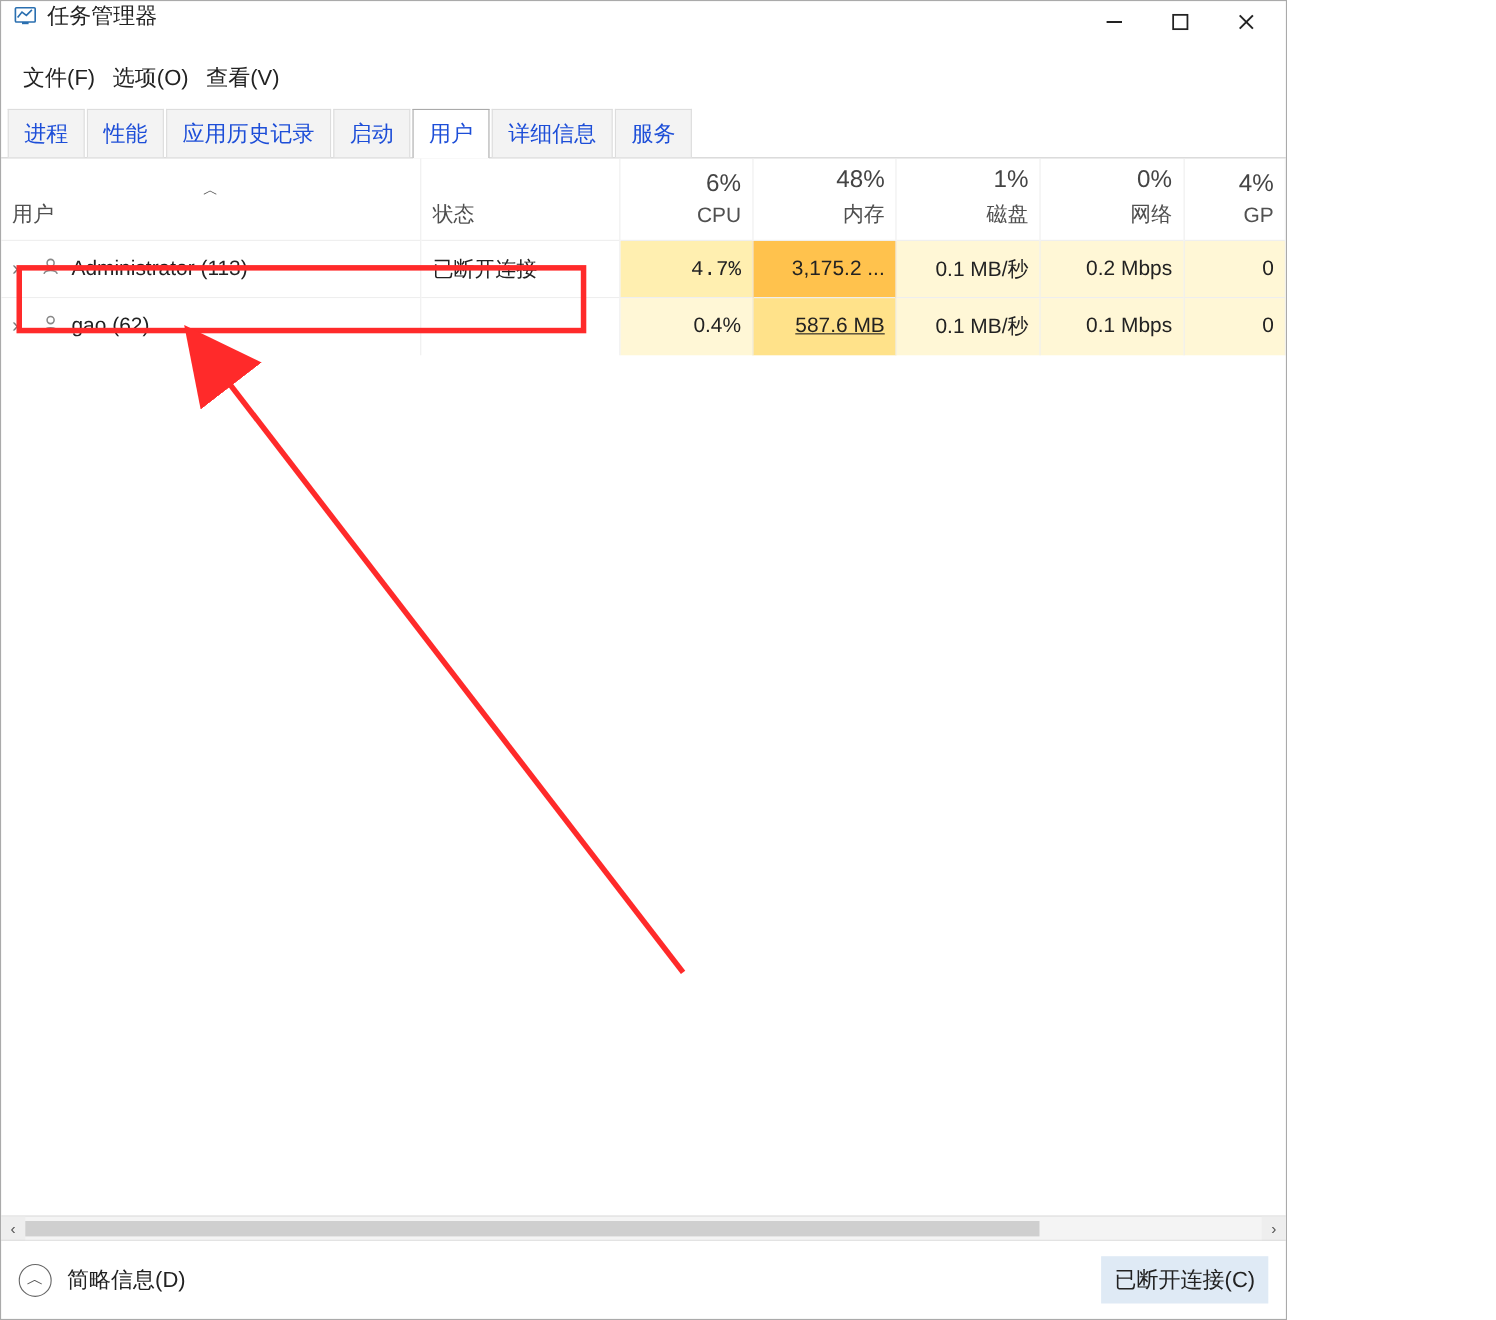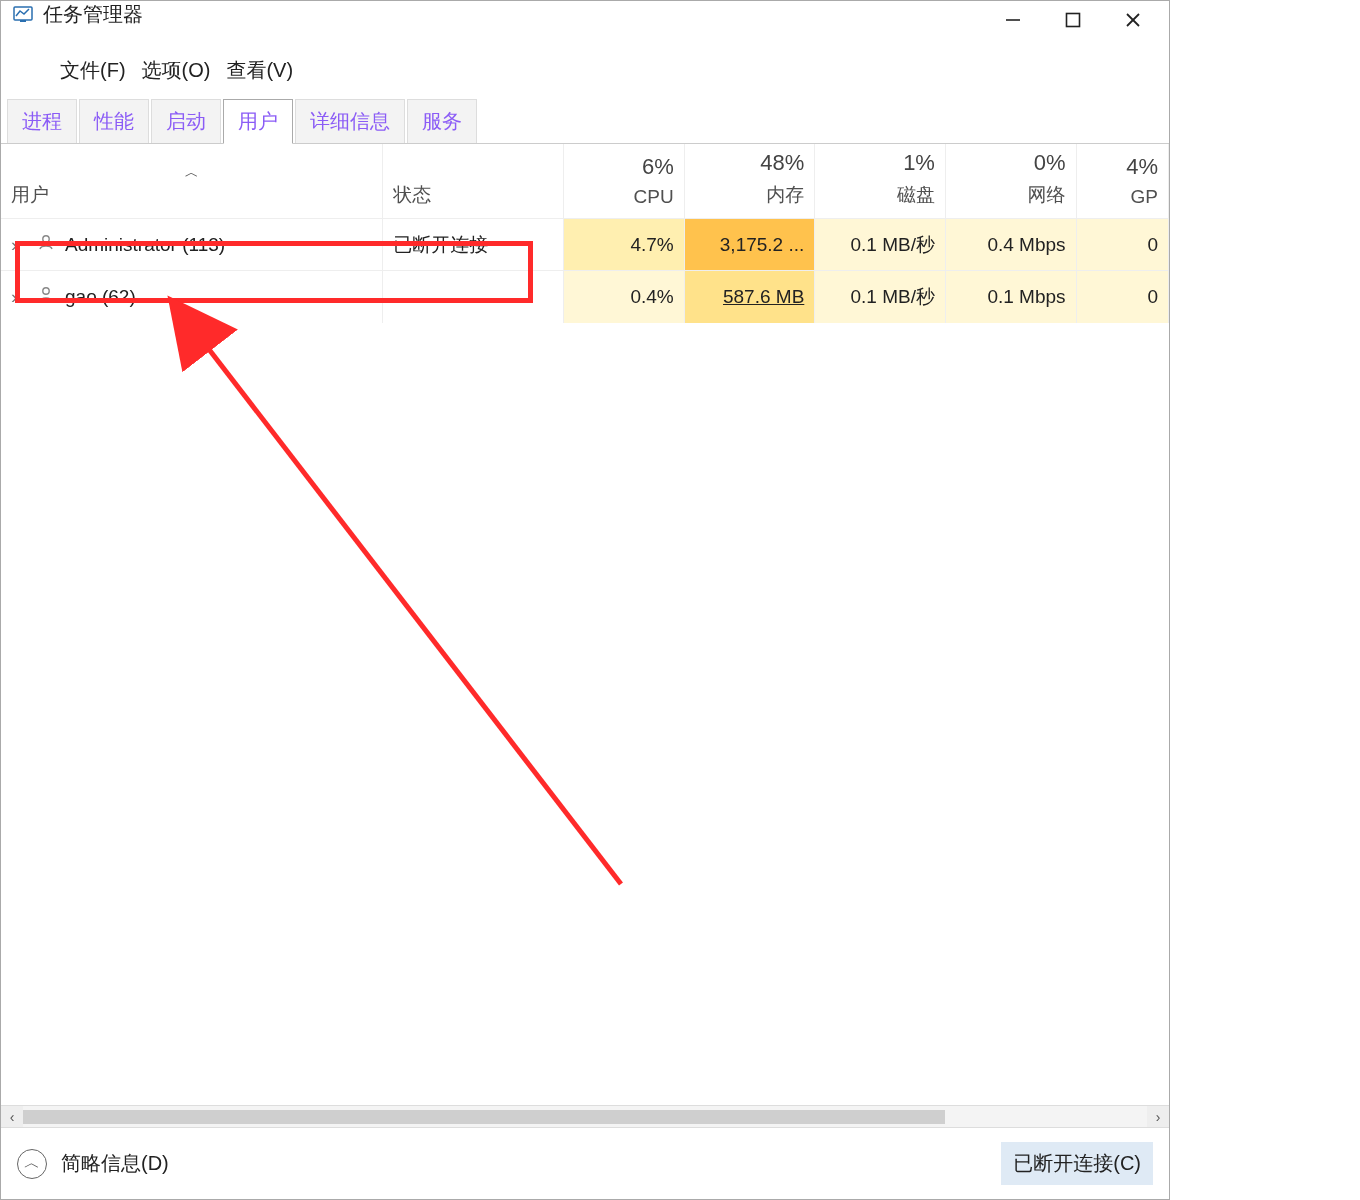--- a/index.html
+++ b/index.html
@@ -18,28 +18,28 @@
   .titlebar {
     display: flex; align-items: flex-start; height: 48px; padding: 0 6px 0 10px;
   }
   .titlebar .appicon { width: 24px; height: 24px; margin-right: 8px; display:flex; align-items:center; justify-content:center; }
   .titlebar .title { flex: 0 0 auto; font-size: 20px; }
   .titlebar .spacer { flex: 1; }
   .winbtn { width: 60px; height: 38px; display:flex; align-items:center; justify-content:center; font-size:20px; }
   .winbtn svg { display:block; }
 
   
-  .menubar { display:flex; gap: 4px; padding: 4px 14px 10px 14px; font-size:20px;margin-left:39px; }
+  .menubar { display:flex; gap: 4px; padding: 4px 14px 10px 14px; font-size:20px; }
   .menubar .menuitem { padding: 4px 6px; }
 
   
   .tabs { display:flex; padding: 0 6px; border-bottom: 1px solid #ccc; align-items:flex-end; }
   .tab {
     padding: 8px 14px; font-size:20px; background:#f3f3f3; border:1px solid #ddd; border-bottom:none;
-    margin-right:2px; color:#8b5cf6;
+    margin-right:2px; color:#1d4ed8;
   }
   .tab.active { background:#fff; border:1px solid #aaa; border-bottom:1px solid #fff; position:relative; top:1px; }
 
   
   .grid-wrap { flex:1; overflow:hidden; position:relative; }
   table { border-collapse: collapse; width: 100%; table-layout: fixed; }
   thead th {
     text-align:right; font-weight:normal; padding: 6px 10px 10px 10px; vertical-align:bottom;
     border-right:1px solid #eee; font-size:19px; color:#505050;
   }
@@ -51,21 +51,21 @@
     text-align:right; white-space:nowrap;
   }
   tbody td.left { text-align:left; }
   tbody tr { height:52px; }
   .u-cell { display:flex; align-items:center; gap:10px; }
   .expander { width:16px; color:#777; }
   .usericon { color:#888; }
 
   
   .heat0 { background:#fff7d6;padding-left:16px; }
-  .heat1 { background:#ffefb0; }
+  .heat1 { background:#ffefb0;font-family:Liberation Mono, monospace; }
   .heat2 { background:#ffe28a;text-decoration:underline; }
   .heat4 { background:#ffc24d;margin-left:24px; }
 
   
   .red-box {
     position:absolute; border:5px solid #ff2a2a; pointer-events:none;
     left: 14px; top: 97px; width: 518px; height: 62px;
   }
   
   .arrow-layer { position:absolute; inset:0; pointer-events:none; }
@@ -134,20 +134,21 @@
 
   <div class="menubar">
     <div class="menuitem">文件(F)</div>
     <div class="menuitem">选项(O)</div>
     <div class="menuitem">查看(V)</div>
   </div>
 
   <div class="tabs">
     <div class="tab">进程</div>
     <div class="tab">性能</div>
+    <div class="tab">应用历史记录</div>
     <div class="tab">启动</div>
     <div class="tab active">用户</div>
     <div class="tab">详细信息</div>
     <div class="tab">服务</div>
   </div>
 
   <div class="grid-wrap">
     <table>
       <colgroup>
         <col class="c-user">
@@ -201,21 +202,21 @@
                     <path d="M3 16c1-4 11-4 12 0" fill="none" stroke="#888" stroke-width="1.4"></path>
                   </svg>
               </span>
               <span>Administrator (113)</span>
             </div>
           </td>
           <td class="left">已断开连接</td>
           <td class="heat1">4.7%</td>
           <td class="heat4">3,175.2 ...</td>
           <td class="heat0">0.1 MB/秒</td>
-          <td class="heat0">0.4 Mbps</td>
+          <td class="heat0">0.2 Mbps</td>
           <td class="heat0">0</td>
         </tr>
         <tr>
           <td class="left">
             <div class="u-cell">
               <span class="expander">›</span>
               <span class="usericon">
                 <svg width="18" height="18" viewBox="0 0 18 18">
                     <circle cx="9" cy="6" r="3.2" fill="none" stroke="#888" stroke-width="1.4"></circle>
                     <path d="M3 16c1-4 11-4 12 0" fill="none" stroke="#888" stroke-width="1.4"></path>

